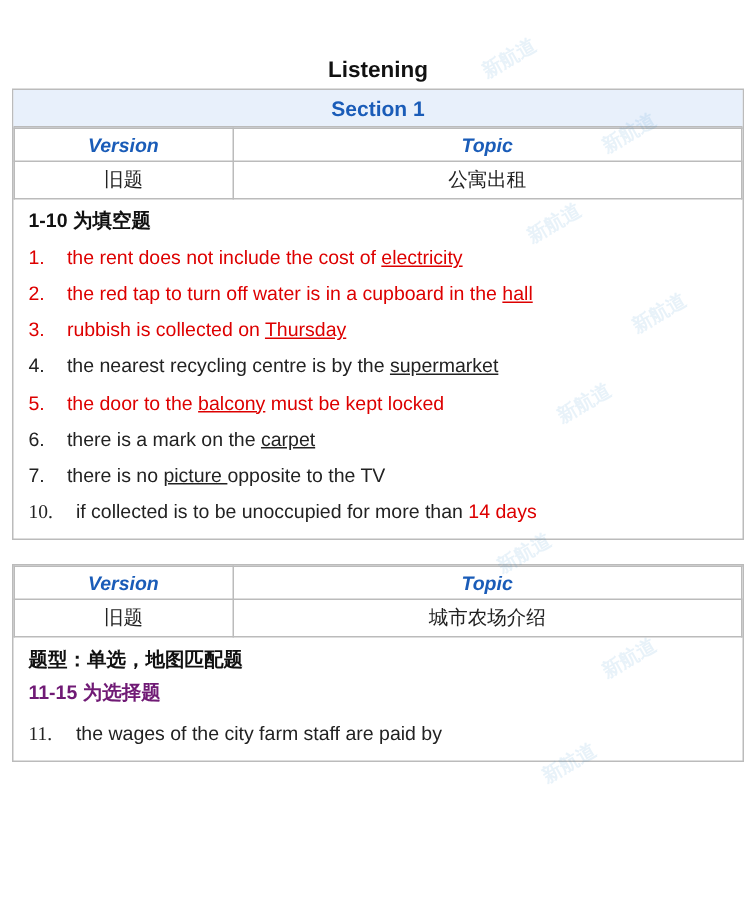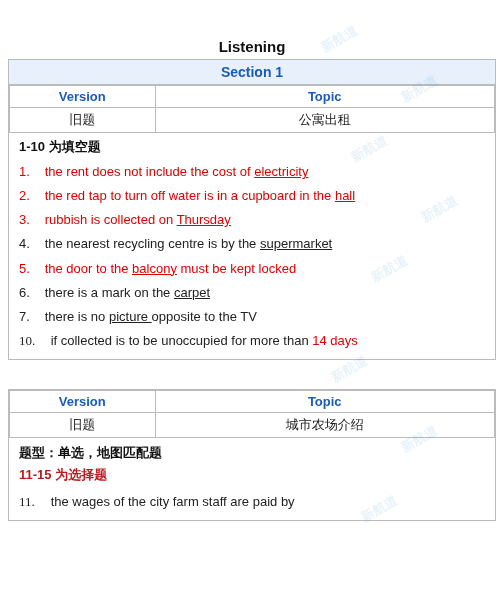--- a/index.html
+++ b/index.html
@@ -17,21 +17,21 @@
       text-align: center;
       font-weight: bold;
       font-size: 15px;
       padding: 6px 0 4px 0;
       color: #111;
       margin-top: 32px;
     }
 
     .section-block {
       border: 1px solid #bbb;
-      margin: 0 8px 29px 8px;
+      margin: 0 8px 16px 8px;
       background: #fff;
     }
 
     .section-header {
       background: #e8f0fb;
       text-align: center;
       font-weight: bold;
       font-size: 14px;
       color: #1a5cb8;
       padding: 4px 0;
@@ -44,20 +44,21 @@
     }
 
     .section-table th {
       font-weight: bold;
       color: #1a5cb8;
       border: 1px solid #bbb;
       padding: 3px 8px;
       text-align: center;
       background: #fff;
       font-size: 13px;
+      font-style: italic;
     }
 
     .section-table td {
       border: 1px solid #bbb;
       padding: 3px 0;
       text-align: center;
       font-size: 13px;
     }
 
     .section-table td.topic {
@@ -68,21 +69,21 @@
       font-weight: bold;
       font-size: 13px;
       padding: 5px 10px 2px 10px;
       color: #111;
     }
 
     .question-range {
       font-weight: bold;
       font-size: 13px;
       padding: 2px 10px 4px 10px;
-      color: #b91c1c;
+      color: #701a75;
     }
 
     .questions-list {
       padding: 2px 10px 6px 10px;
     }
 
     .q-item {
       padding: 2px 0;
       font-size: 13px;
       color: #222;

